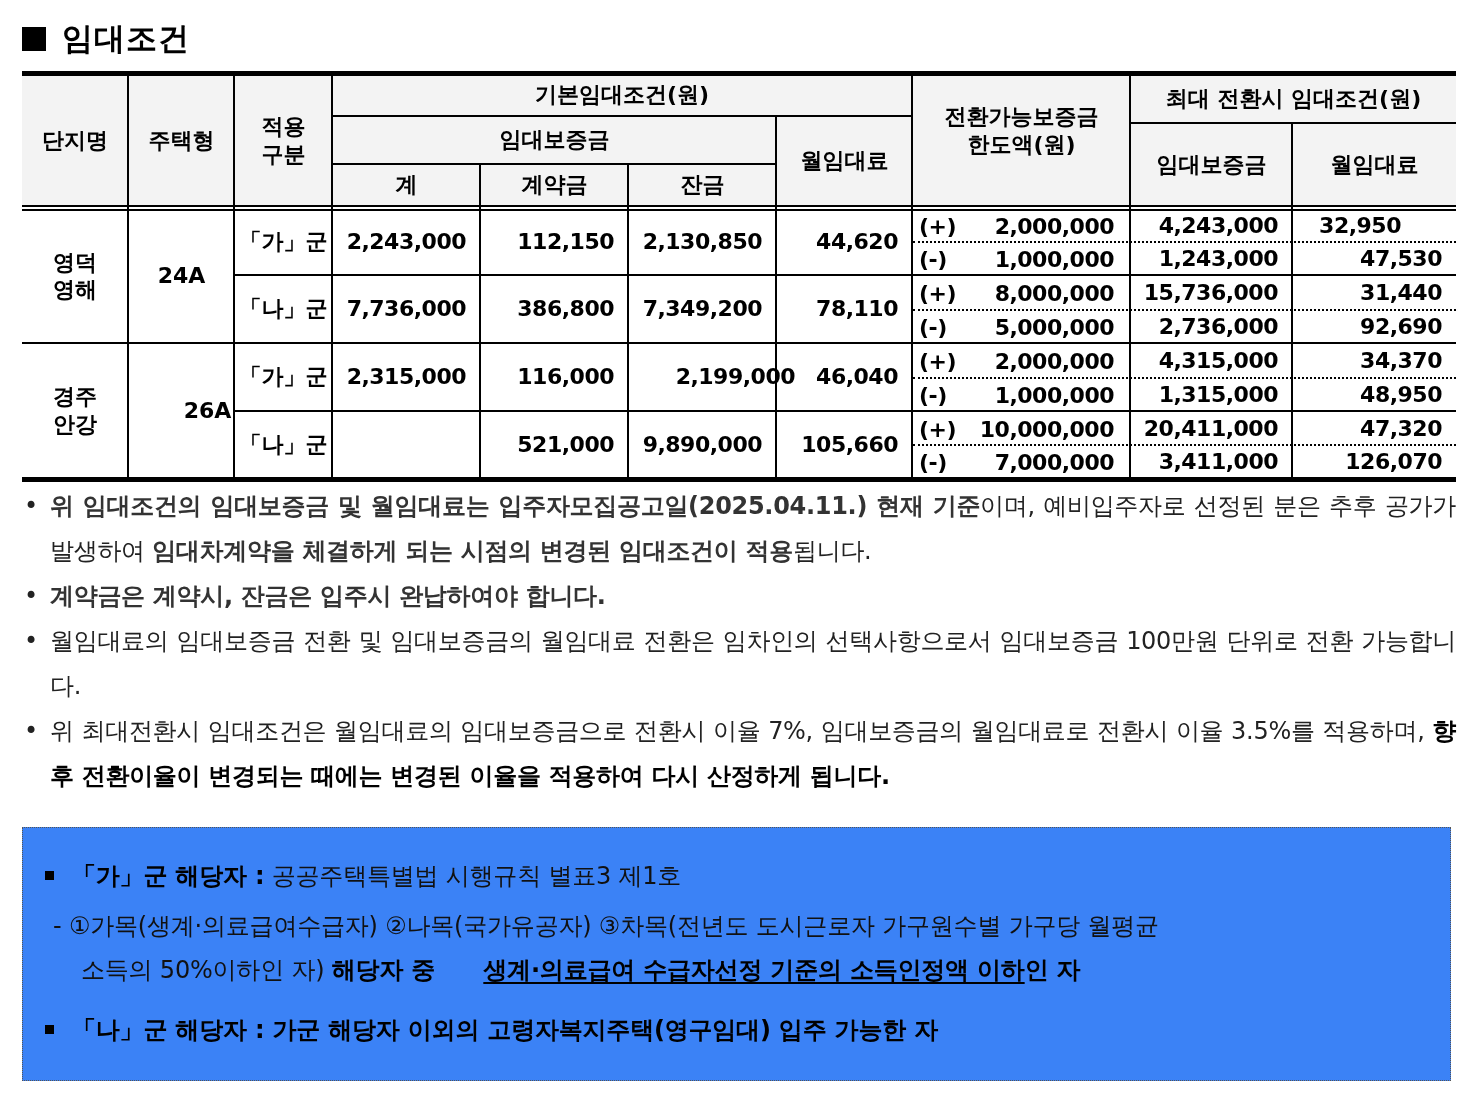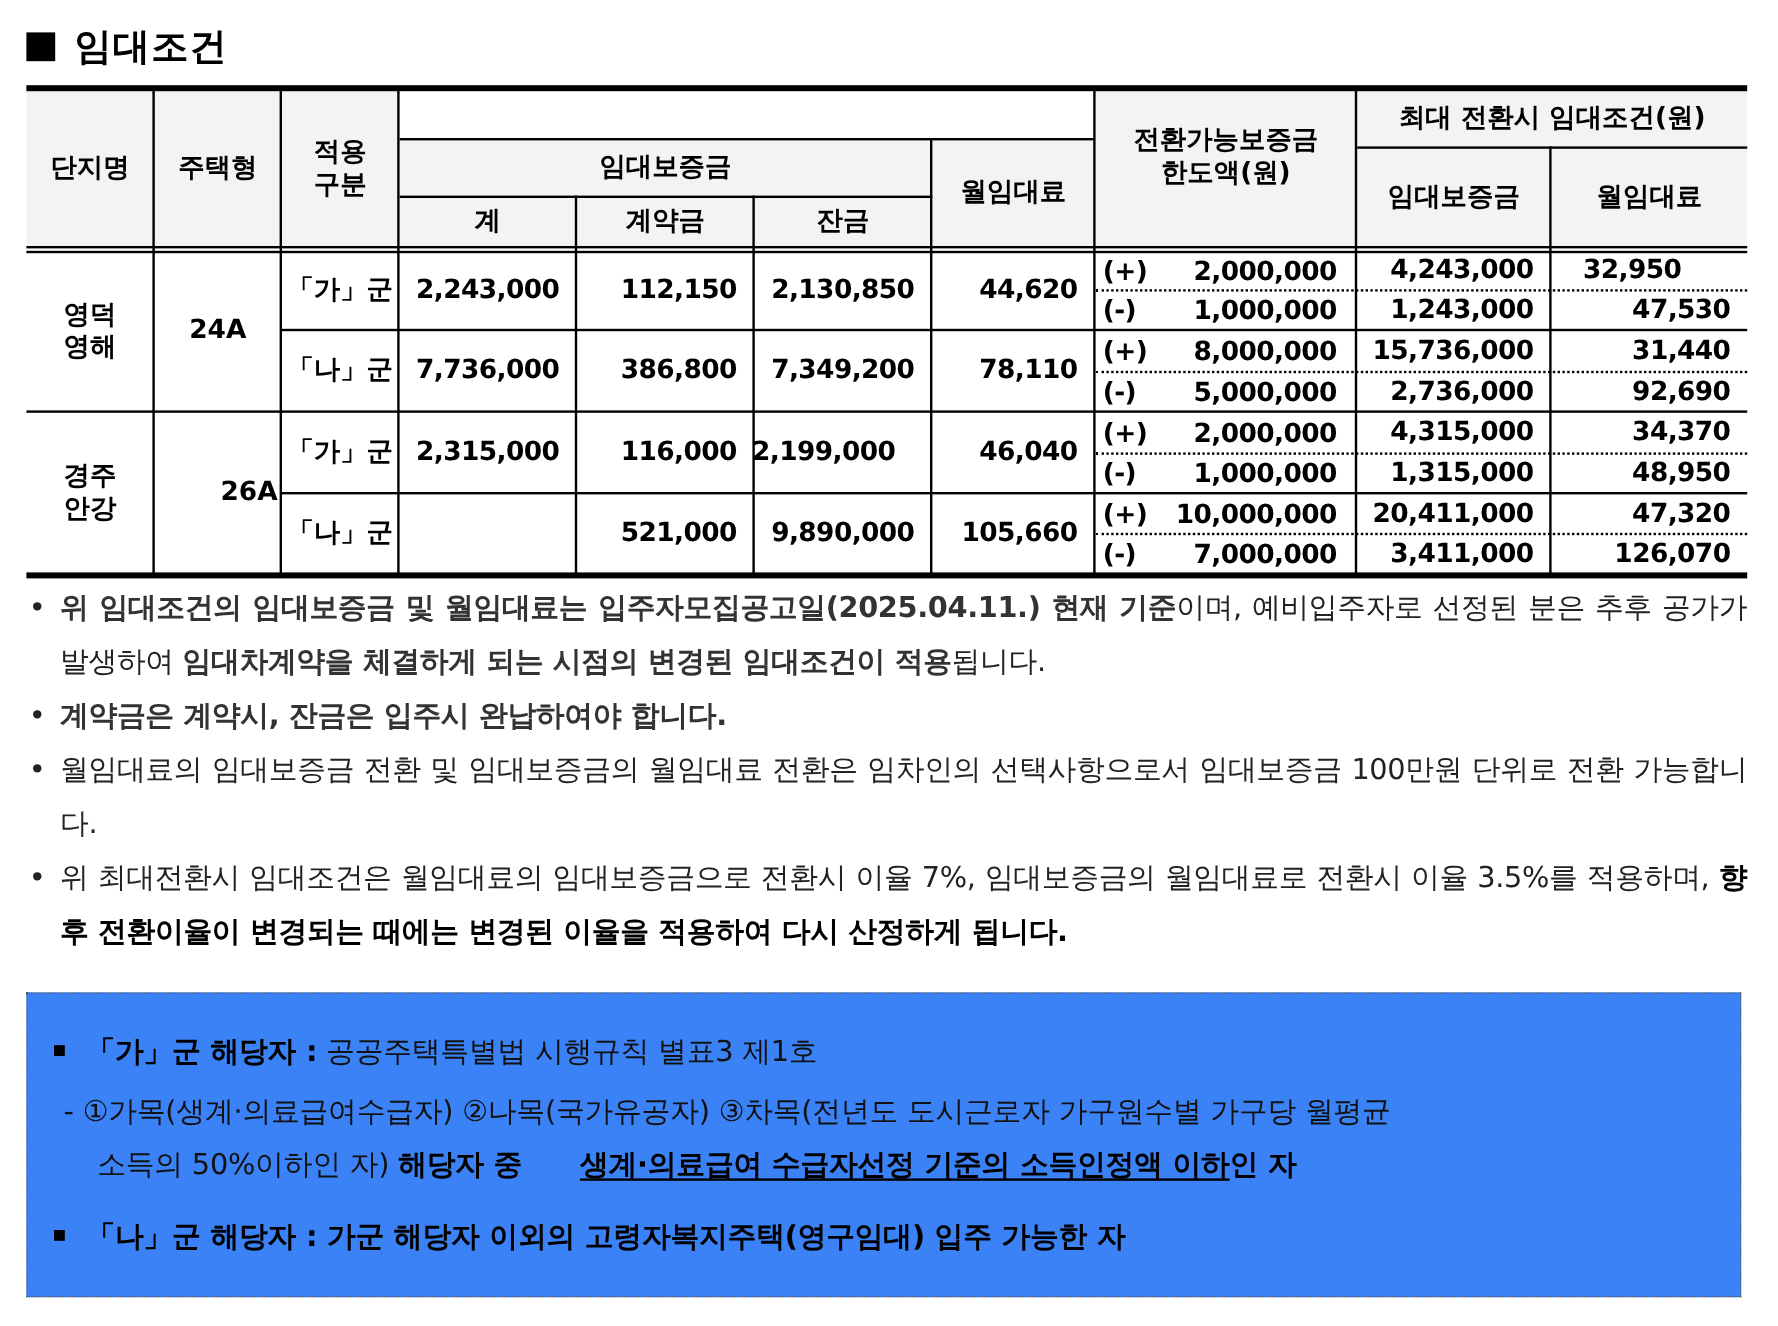--- a/index.html
+++ b/index.html
@@ -42,20 +42,21 @@
   <span class="sq"></span>
   <span>임대조건</span>
 </div>
 
 <div class="tbl">
 
   <div class="cell hdr" style="left:0;top:2px;width:106px;height:131px">단지명</div>
   <div class="cell hdr" style="left:107px;top:2px;width:105px;height:131px">주택형</div>
   <div class="cell hdr" style="left:213px;top:2px;width:97px;height:131px;white-space:pre-line">적용
 구분</div>
+  <div class="cell hdr" style="left:311px;top:2px;width:578px;height:40px">기본임대조건(원)</div>
   <div class="cell hdr" style="left:311px;top:43px;width:443px;height:47px">임대보증금</div>
   <div class="cell hdr" style="left:311px;top:91px;width:147px;height:42px">계</div>
   <div class="cell hdr" style="left:459px;top:91px;width:147px;height:42px">계약금</div>
   <div class="cell hdr" style="left:607px;top:91px;width:147px;height:42px">잔금</div>
   <div class="cell hdr" style="left:755px;top:43px;width:135px;height:90px">월임대료</div>
   <div class="cell hdr" style="left:891px;top:2px;width:217px;height:131px;white-space:pre-line;padding-bottom:20px">전환가능보증금
 한도액(원)</div>
   <div class="cell hdr" style="left:1109px;top:2px;width:325px;height:47px">최대 전환시 임대조건(원)</div>
   <div class="cell hdr" style="left:1109px;top:50px;width:161px;height:83px">임대보증금</div>
   <div class="cell hdr" style="left:1271px;top:50px;width:163px;height:83px">월임대료</div>
@@ -76,21 +77,21 @@
   <div class="cell num" style="left:607px;top:203px;width:147px;height:66px">7,349,200</div>
   <div class="cell num" style="left:755px;top:203px;width:135px;height:66px">78,110</div>
 
   <div class="cell" style="left:0;top:271px;width:106px;height:133px;white-space:pre-line">경주
 안강</div>
   <div class="cell" style="left:122px;top:271px;width:127px;height:133px">26A</div>
 
   <div class="cell" style="left:213px;top:271px;width:97px;height:66px">「가」군</div>
   <div class="cell num" style="left:311px;top:271px;width:147px;height:66px">2,315,000</div>
   <div class="cell num" style="left:459px;top:271px;width:147px;height:66px">116,000</div>
-  <div class="cell num" style="left:591px;top:271px;width:147px;height:66px">2,199,000</div>
+  <div class="cell num" style="left:640px;top:271px;width:147px;height:66px">2,199,000</div>
   <div class="cell num" style="left:755px;top:271px;width:135px;height:66px">46,040</div>
 
   <div class="cell" style="left:213px;top:339px;width:97px;height:66px">「나」군</div>
   <div class="cell num" style="left:459px;top:339px;width:147px;height:66px">521,000</div>
   <div class="cell num" style="left:607px;top:339px;width:147px;height:66px">9,890,000</div>
   <div class="cell num" style="left:755px;top:339px;width:135px;height:66px">105,660</div>
 
   <div class="conv" style="left:891px;top:137px;width:217px;height:32px">
       <span class="sign">(+)</span>
       <span class="amt">2,000,000</span>

